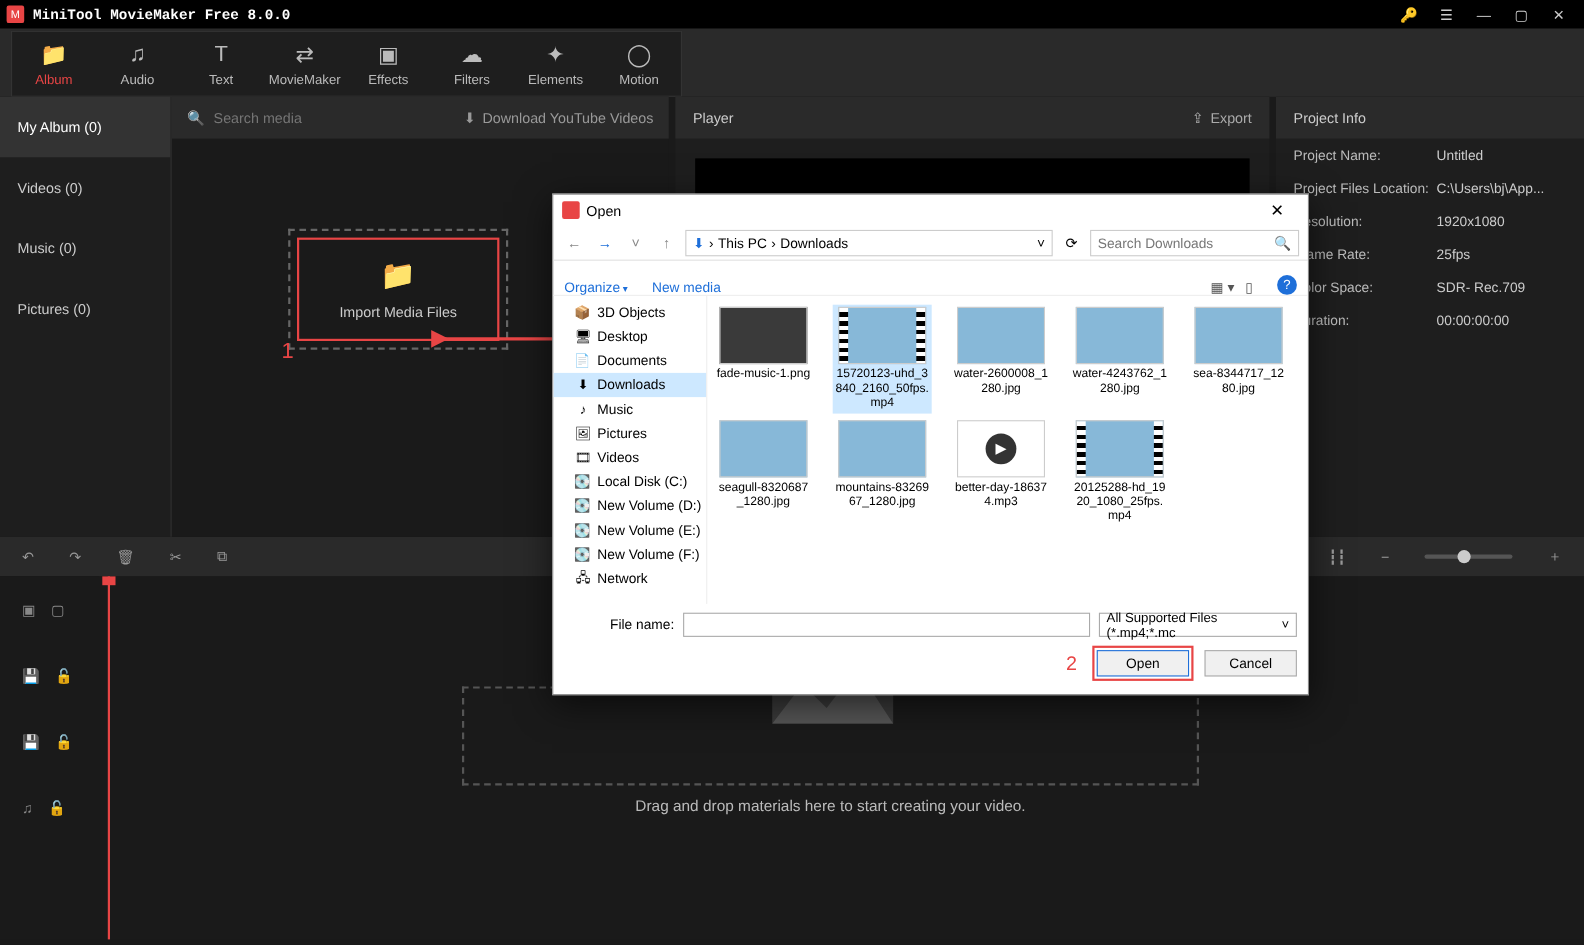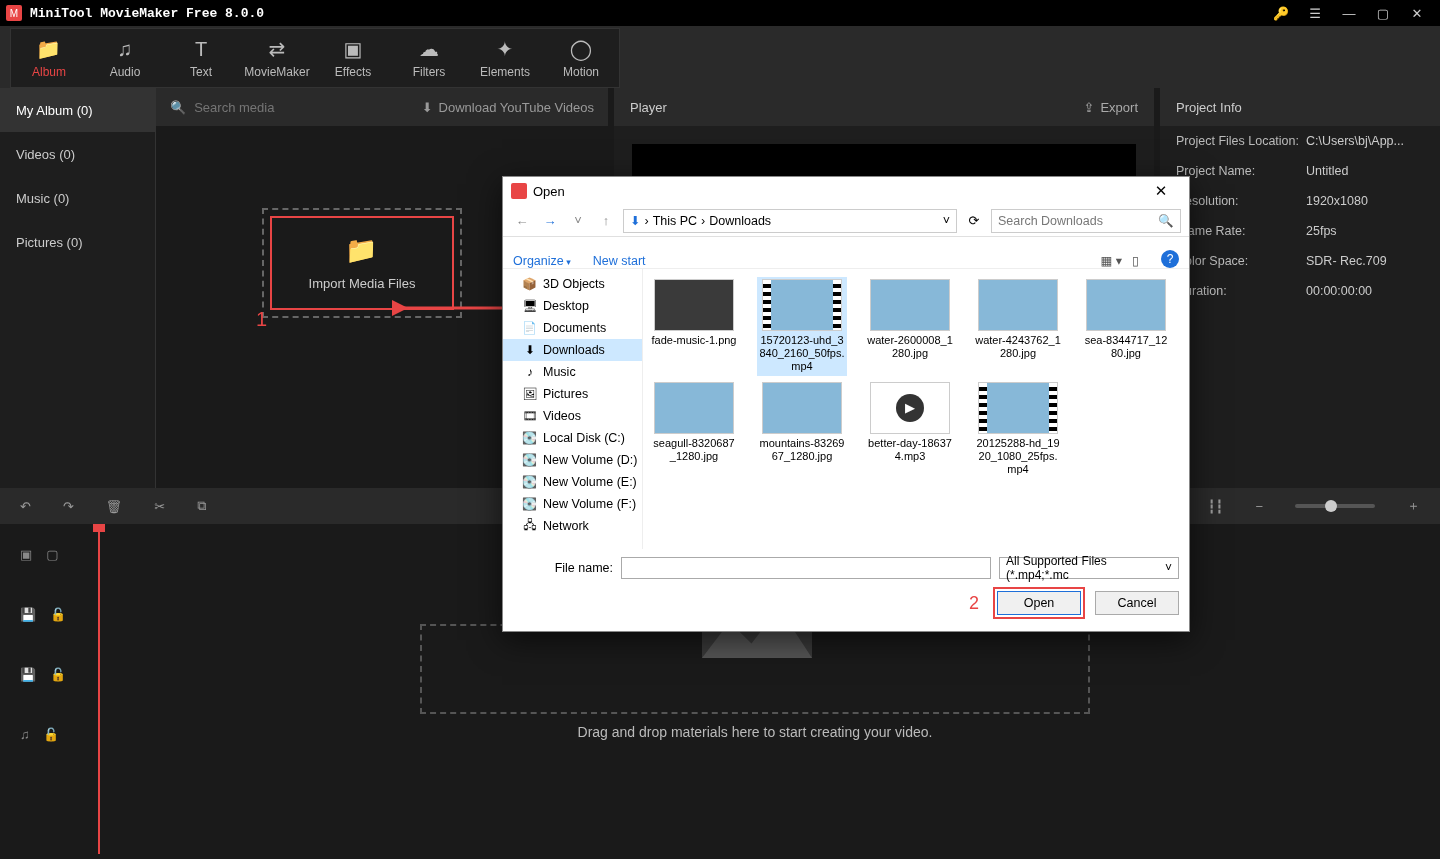--- a/index.html
+++ b/index.html
@@ -17,21 +17,21 @@
 .toolbar { height:62px; background:#2a2a2a; display:flex; }
 .tabstrip { display:flex; background:#1e1e1e; border:1px solid #333; margin:2px 0 0 10px; }
 .tab { width:76px; height:58px; display:flex; flex-direction:column; align-items:center; justify-content:center; color:#bbb; cursor:pointer; }
 .tab.active { color:#e84545; }
 .tab .ticon { height:24px; display:flex; align-items:center; justify-content:center; font-size:20px; }
 .tab .lbl { font-size:12px; margin-top:4px; }
 
 
 .mainrow { display:flex; height:400px; }
 .sidebar { width:155px; background:#1e1e1e; }
-.sidebar .row { height:44px; display:flex; align-items:center; padding:0 16px; color:#ccc; font-size:13px; cursor:pointer; }
+.sidebar .row { height:55px; display:flex; align-items:center; padding:0 16px; color:#ccc; font-size:13px; cursor:pointer; }
 .sidebar .row.active { background:#333; color:#fff; }
 
 .mediapanel { flex:1; background:#1a1a1a; position:relative; border-left:1px solid #333; }
 .searchrow { height:38px; display:flex; align-items:center; padding:0 14px; background:#2a2a2a; color:#999; }
 .searchrow .sicon { margin-right:8px; }
 .searchrow input { background:transparent; border:none; color:#ffffff; font-size:13px; flex:1; outline:none; }
 .searchrow .dl { margin-left:auto; display:flex; align-items:center; gap:6px; }
 
 .importbox { position:absolute; left:106px; top:120px; width:200px; height:110px; border:2px dashed #666; display:flex; align-items:center; justify-content:center; }
 .importbox .inner { width:184px; height:94px; border:2px solid #e84545; display:flex; flex-direction:column; align-items:center; justify-content:center; color:#ccc; }
@@ -207,26 +207,26 @@
     </div>
     <div class="screen"></div>
   </div>
 
   <div class="pinfo">
     <div class="head">
         <span>Project Info</span>
       </div>
     <div id="pinfo-rows">
         <div class="kv">
+          <div class="k">Project Name:</div>
+          <div>Untitled</div>
+        </div>
+        <div class="kv">
           <div class="k">Project Files Location:</div>
           <div>C:\Users\bj\App...</div>
-        </div>
-        <div class="kv">
-          <div class="k">Project Name:</div>
-          <div>Untitled</div>
         </div>
         <div class="kv">
           <div class="k">Resolution:</div>
           <div>1920x1080</div>
         </div>
         <div class="kv">
           <div class="k">Frame Rate:</div>
           <div>25fps</div>
         </div>
         <div class="kv">
@@ -317,21 +317,21 @@
       <span style="margin-left:auto">˅</span>
     </div>
     <div class="refresh">⟳</div>
     <div class="search">
       <span>Search Downloads</span>
       <span class="sic">🔍</span>
     </div>
   </div>
   <div class="dlg-cmd">
     <span class="org">Organize</span>
-    <span class="nf">New start</span>
+    <span class="nf">New media</span>
     <div class="sp"></div>
     <div class="view">
       <span>▦ ▾</span>
       <span>▯</span>
     </div>
     <div class="help">?</div>
   </div>
   <div class="dlg-body">
     <div class="dlg-tree" id="dlg-tree">
         <div class="node">

